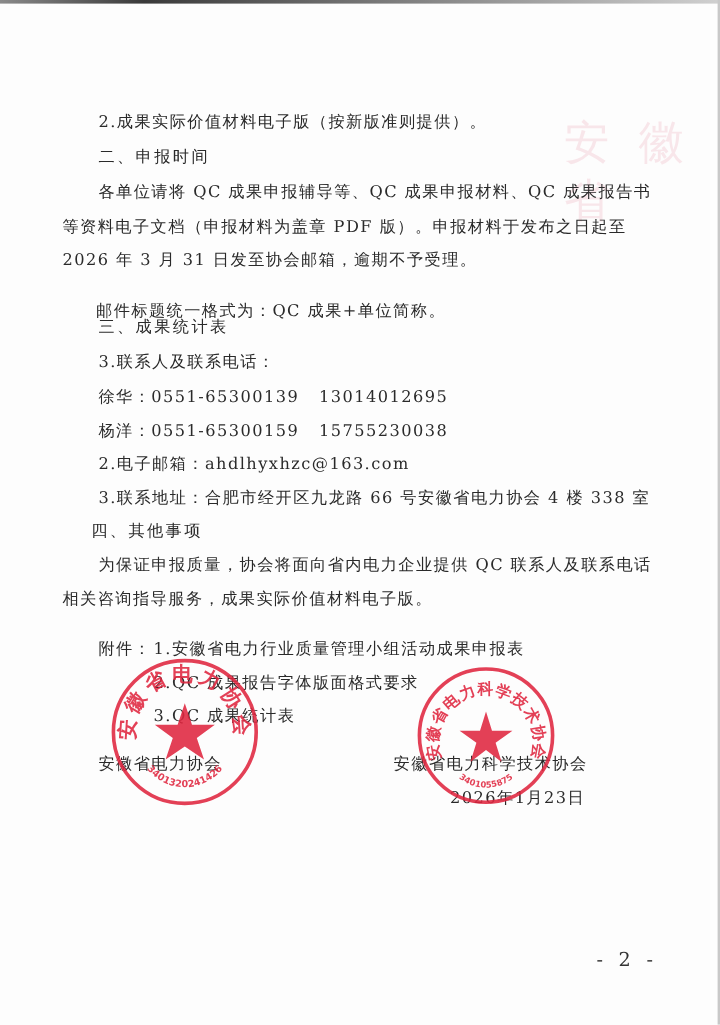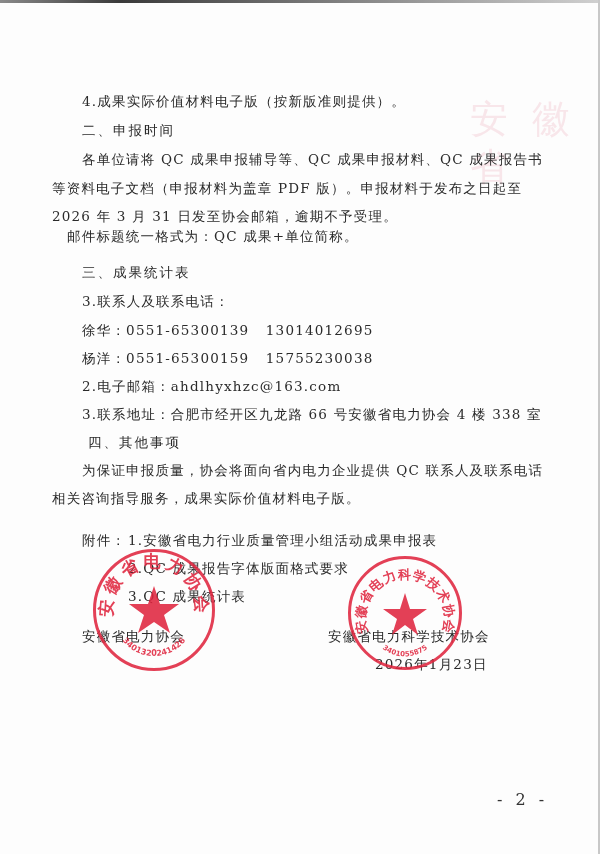--- a/index.html
+++ b/index.html
@@ -31,33 +31,33 @@
   .pagenum { position: absolute; left: 497px; top: 790px; font-size: 16px; color: #333; letter-spacing: 4px; }
 </style>
 </head>
 <body>
 
 <div class="topbar"></div>
 <div class="rightedge"></div>
 <div class="ghost">安 徽 省</div>
 
 <div>
-  <div class="line" style="left:82px;top:93px">4.成果实际价值材料电子版（按新版准则提供）。</div>
+  <div class="line" style="left:82px;top:93px">2.成果实际价值材料电子版（按新版准则提供）。</div>
   <div class="line h" style="left:82px;top:122px">二、申报时间</div>
   <div class="line" style="left:82px;top:151px">各单位请将 QC 成果申报辅导等、QC 成果申报材料、QC 成果报告书</div>
   <div class="line" style="left:52px;top:180px">等资料电子文档（申报材料为盖章 PDF 版）。申报材料于发布之日起至</div>
   <div class="line" style="left:52px;top:208px">2026 年 3 月 31 日发至协会邮箱，逾期不予受理。</div>
-  <div class="line" style="left:67px;top:226px;margin-top:2px">邮件标题统一格式为：QC 成果+单位简称。</div>
+  <div class="line" style="left:80px;top:226px;margin-top:24px">邮件标题统一格式为：QC 成果+单位简称。</div>
   <div class="line h" style="left:82px;top:264px">三、成果统计表</div>
   <div class="line" style="left:82px;top:293px">3.联系人及联系电话：</div>
   <div class="line" style="left:82px;top:322px;white-space:pre">徐华：0551-65300139   13014012695</div>
   <div class="line" style="left:82px;top:350px;white-space:pre">杨洋：0551-65300159   15755230038</div>
   <div class="line" style="left:82px;top:378px">2.电子邮箱：ahdlhyxhzc@163.com</div>
   <div class="line" style="left:82px;top:406px">3.联系地址：合肥市经开区九龙路 66 号安徽省电力协会 4 楼 338 室</div>
-  <div class="line h" style="left:88px;top:434px">四、其他事项</div>
+  <div class="line h" style="left:76px;top:434px">四、其他事项</div>
   <div class="line" style="left:82px;top:462px">为保证申报质量，协会将面向省内电力企业提供 QC 联系人及联系电话</div>
   <div class="line" style="left:52px;top:490px">相关咨询指导服务，成果实际价值材料电子版。</div>
 
   <div class="line" style="left:82px;top:532px">附件：</div>
   <div class="line" style="left:128px;top:532px">1.安徽省电力行业质量管理小组活动成果申报表</div>
   <div class="line" style="left:128px;top:560px">2.QC 成果报告字体版面格式要求</div>
   <div class="line" style="left:128px;top:588px">3.QC 成果统计表</div>
 
   <div class="line" style="left:82px;top:628px">安徽省电力协会</div>
   <div class="line" style="left:328px;top:628px">安徽省电力科学技术协会</div>

